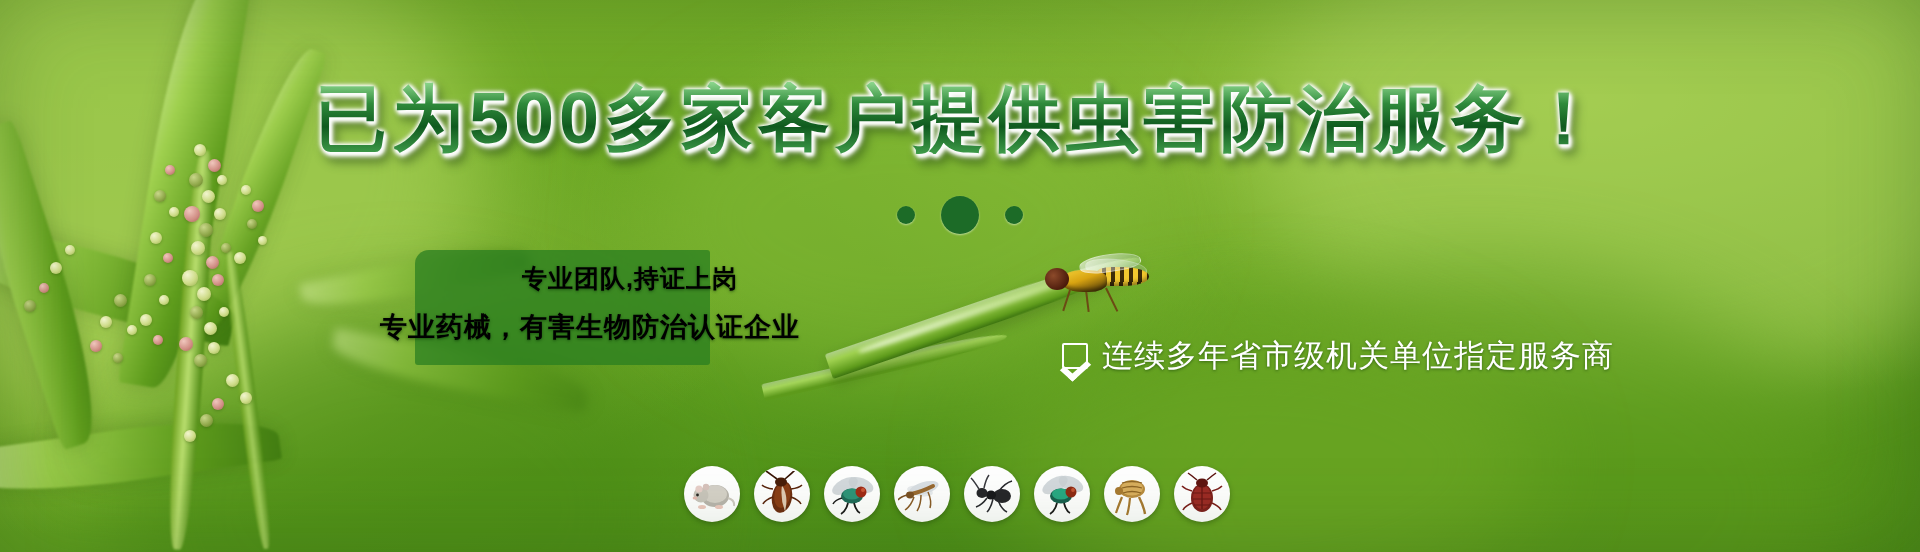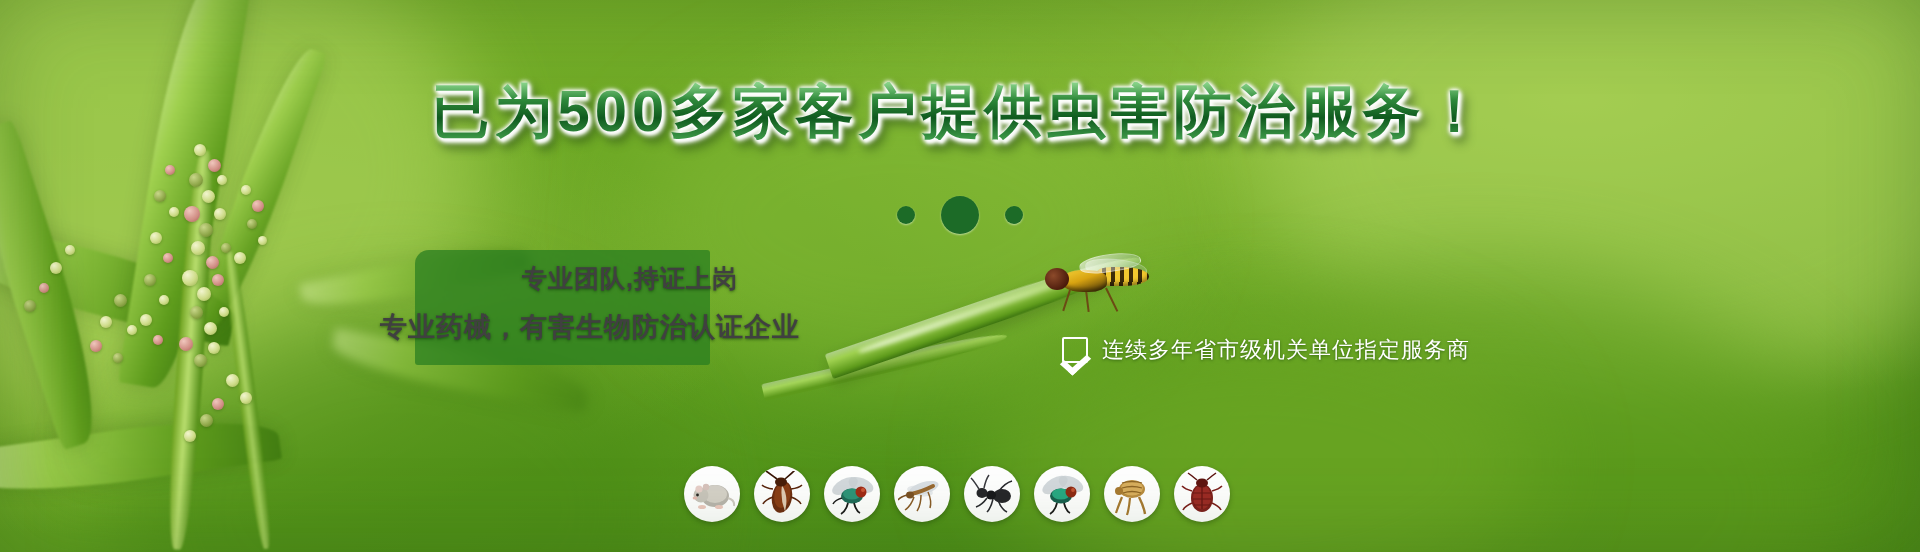--- a/index.html
+++ b/index.html
@@ -124,21 +124,21 @@
     position:absolute; width:2px; height:22px; background:#6b4a14; transform-origin: top center;
   }
   .fly .l1{ left:34px; top:42px; transform: rotate(18deg);}
   .fly .l2{ left:50px; top:42px; transform: rotate(-7deg);}
   .fly .l3{ left:70px; top:40px; transform: rotate(-26deg); height:26px;}
 
   
   .headline {
     position:absolute; left:0; top:82px; width:1920px;
     text-align:center;
-    font-size: 58px;
+    font-size: 72px;
     font-weight: 700;
     letter-spacing: 5px;
     line-height: 1;
     color: #1f6b2a;
     background: linear-gradient(180deg,#8fd98f 0%,#2f8a3b 30%,#0f5a1e 62%,#3f9c4a 100%);
     -webkit-background-clip: text;
     background-clip: text;
     -webkit-text-fill-color: transparent;
     text-shadow: none;
     filter: drop-shadow(0 0 2px #ffffff)
@@ -163,21 +163,21 @@
   
   .copybox {
     position:absolute; left:415px; top:250px;
     width:295px; height:115px;
     background: rgba(39,125,32,.72);
     border-radius: 14px 3px 3px 3px;
     backdrop-filter: blur(1px);
   }
   .copylines {
     position:absolute; left:340px; top:256px; width:460px;
-    color:#404040; font-weight:700;
+    color:#000000; font-weight:700;
     text-shadow: 0 1px 3px rgba(0,40,0,.55);
     white-space:nowrap;
   }
   .cl { text-align:right; }
   .cl1 { font-size:25px; letter-spacing:1px; padding-right:62px; margin-top:6px;}
   .cl2 { font-size:27px; letter-spacing:1px; padding-right:10px; margin-top:17px;}
   .cl3 { font-size:27px; letter-spacing:1px; padding-right:0px;  margin-top:14px;}
 
   
   .checklist {
@@ -190,21 +190,21 @@
     border:2px solid #ffffff; border-radius:2px;
     position:relative;
   }
   .ckbox:after {
     content:""; position:absolute;
     left:3px; top:10px; width:11px; height:19px;
     border-right:6px solid #ffffff; border-bottom:6px solid #ffffff;
     transform: rotate(42deg) skew(-6deg);
   }
   .cktext {
-    font-size:22px; font-weight:400; letter-spacing:1px;
+    font-size:31px; font-weight:400; letter-spacing:1px;
     text-shadow: 0 1px 3px rgba(0,40,0,.5);
     white-space:nowrap;
   }
 
   
   .pests {
     position:absolute; left:684px; top:466px;
     display:flex; gap:14px; align-items:center;
   }
   .pest {

